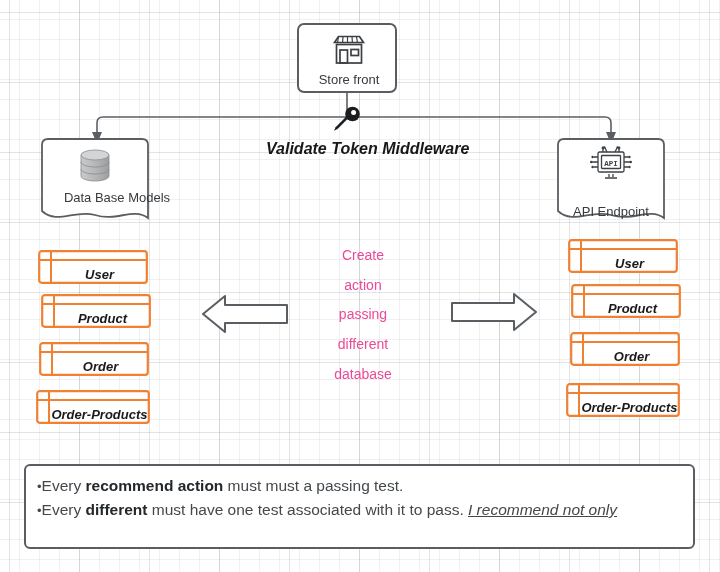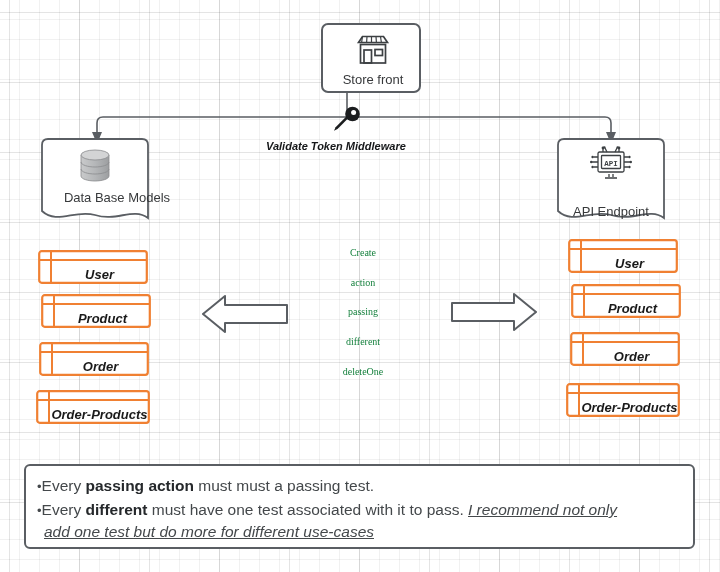--- a/index.html
+++ b/index.html
@@ -44,29 +44,28 @@
   .ent-label {
     color: #1a1a1a;
     font-size: 13px;
     font-style: italic;
     font-weight: bold;
     text-align: center;
     white-space: nowrap;
     line-height: 1;
   }
   .op-label {
-    color: #15803d;
-    font-size: 10px;
+    color: #ec4899;
+    font-size: 14px;
     text-align: center;
     white-space: nowrap;
-    font-family: Liberation Serif, serif;
   }
   .mw-label {
     color: #16181a;
-    font-size: 11px;
+    font-size: 16px;
     font-weight: bold;
     font-style: italic;
     white-space: nowrap;
   }
   .note-box {
     background: #ffffff;
     border: 2px solid #5a5e63;
     border-radius: 6px;
     box-sizing: border-box;
   }
@@ -96,21 +95,21 @@
     <path d="M347,93 L347,117"></path>
 
     <path d="M347,117 L103,117 Q97,117 97,123 L97,136"></path>
     <path d="M347,117 L605,117 Q611,117 611,123 L611,136"></path>
   </g>
 
   <polygon points="97,144 92,132 102,132" fill="#5a5e63"></polygon>
   <polygon points="611,144 606,132 616,132" fill="#5a5e63"></polygon>
 </svg>
 
-<div class="abs node-box" style="left:297px;top:23px;width:100px;height:70px;margin-left:24px;">
+<div class="abs node-box" style="left:297px;top:23px;width:100px;height:70px;">
   <svg class="abs" style="left:29px;top:8px;width:42px;height:34px;" viewBox="0 0 42 34">
     <g stroke="#3c4043" stroke-width="1.7" fill="none">
       <path d="M6.5,9.5 L10.5,3.5 L31.5,3.5 L35.5,9.5 Z"></path>
       <path d="M10.5,3.5 L9.6,9.5 M15,3.5 L14.6,9.5 M19.5,3.5 L19.5,9.5 M24,3.5 L24.4,9.5 M28.5,3.5 L29.4,9.5" stroke-width="1.2"></path>
       <rect x="8.5" y="11.5" width="25" height="18.5"></rect>
       <rect x="12" y="17" width="7.5" height="13"></rect>
       <rect x="23" y="16.5" width="7.5" height="6"></rect>
     </g>
   </svg>
   <div class="abs node-label" style="left:0;top:47px;width:100px;">Store front</div>
@@ -242,33 +241,30 @@
     <rect x="1.2" y="1.2" width="111.6" height="31.6" rx="2.5" fill="#ffffff" stroke="#F08032" stroke-width="2.2"></rect>
     <path d="M1.2,10 L112.8,10 M13,1.2 L13,32.8" stroke="#F08032" stroke-width="2" fill="none"></path>
   </svg>
   <div class="abs ent-label" style="left:13px;top:18px;width:101px;">Order-Products</div>
 </div>
 
 <div class="abs op-label" style="left:303px;top:247px;width:120px;">Create</div>
 <div class="abs op-label" style="left:303px;top:277px;width:120px;">action</div>
 <div class="abs op-label" style="left:303px;top:306px;width:120px;">passing</div>
 <div class="abs op-label" style="left:303px;top:336px;width:120px;">different</div>
-<div class="abs op-label" style="left:303px;top:366px;width:120px;">deleteOne</div>
+<div class="abs op-label" style="left:303px;top:366px;width:120px;">database</div>
 
 <svg class="abs" style="left:201px;top:293px;width:88px;height:42px;" viewBox="0 0 88 42">
   <polygon points="2,21 24,3 24,12 86,12 86,30 24,30 24,39" fill="#ffffff" stroke="#5a5e63" stroke-width="2" stroke-linejoin="round"></polygon>
 </svg>
 
 <svg class="abs" style="left:450px;top:291px;width:88px;height:42px;" viewBox="0 0 88 42">
   <polygon points="86,21 64,3 64,12 2,12 2,30 64,30 64,39" fill="#ffffff" stroke="#5a5e63" stroke-width="2" stroke-linejoin="round"></polygon>
 </svg>
 
 <div class="abs note-box" style="left:24px;top:464px;width:671px;height:85px;">
   <div class="abs note-line" style="left:11px;top:10px;">
-    <span class="bullet">•</span><span>Every </span><b>passing action</b><span> must must a passing test.</span>
+    <span class="bullet">•</span><span>Every </span><b>recommend action</b><span> must must a passing test.</span>
   </div>
   <div class="abs note-line" style="left:11px;top:34px;">
     <span class="bullet">•</span><span>Every </span><b>different</b><span> must have one test associated with it to pass. </span><span class="rec">I recommend not only</span>
   </div>
-  <div class="abs note-line" style="left:18px;top:56px;">
-    <span class="rec">add one test but do more for different use-cases</span>
-  </div>
 </div>
 
 </body></html>

